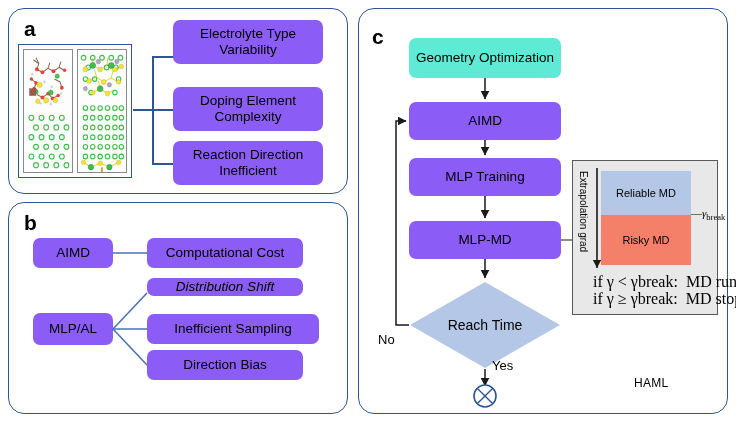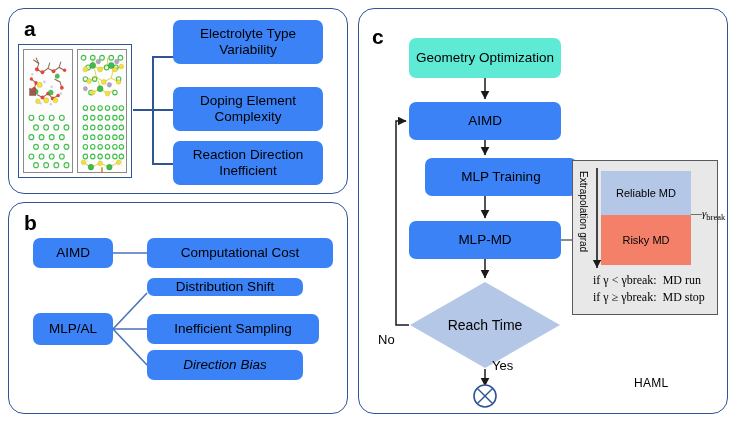--- a/index.html
+++ b/index.html
@@ -9,21 +9,21 @@
   .panel{position:absolute;border:1.6px solid #2f5597;border-radius:16px;background:#fff;box-sizing:border-box;}
   #panel-a{left:8px;top:8px;width:340px;height:186px;}
   #panel-b{left:8px;top:202px;width:340px;height:212px;}
   #panel-c{left:358px;top:8px;width:370px;height:406px;}
 
   .panel-label{position:absolute;font-weight:bold;font-size:21px;line-height:1;}
   #label-a{left:24px;top:18px;}
   #label-b{left:24px;top:212px;}
   #label-c{left:372px;top:26px;}
 
-  .nbox{position:absolute;background:#3b82f6;border-radius:7px;box-sizing:border-box;
+  .nbox{position:absolute;background:#8b5cf6;border-radius:7px;box-sizing:border-box;
         display:flex;align-items:center;justify-content:center;text-align:center;
         font-size:13.5px;line-height:1.18;color:#000;padding:2px 4px;}
   .gbox{background:#5eead4;}
 
   .mol-frame{position:absolute;border:1.6px solid #2f5597;background:#fff;box-sizing:border-box;
              display:flex;gap:4px;padding:4px;}
   .mol-cell{flex:1;border:1px solid #8a8a8a;background:#fdfdfd;position:relative;overflow:hidden;}
 
   .line{position:absolute;background:#2f5597;}
   .hline{height:1.8px;}
@@ -35,21 +35,21 @@
   #inset{position:absolute;background:#e8e8e8;border:1.4px solid #595959;box-sizing:border-box;}
   .inset-band{position:absolute;box-sizing:border-box;display:flex;align-items:center;
               justify-content:center;font-size:11px;}
   #band-reliable{background:#b4c7e7;}
   #band-risky{background:#f4806a;}
   #extrap-label{position:absolute;font-size:10px;white-space:nowrap;
                 transform-origin:left top;transform:rotate(90deg);}
   .gbreak{position:absolute;font-family:"Liberation Serif",serif;font-size:11px;white-space:nowrap;}
   .gbreak i{font-style:italic;}
   .gbreak sub{font-size:8.5px;}
-  .cond{position:absolute;font-family:"Liberation Serif",serif;font-size:12px;white-space:nowrap;}
+  .cond{position:absolute;font-family:"Liberation Serif",serif;font-size:16px;white-space:nowrap;}
 
   .flowlabel{position:absolute;font-size:13px;}
   #haml{position:absolute;font-weight:normal;font-size:12px;letter-spacing:.3px;}
 
   .diamond{position:absolute;}
 </style>
 </head>
 <body>
 
 <div class="panel" id="panel-a"></div>
@@ -239,33 +239,33 @@
 <div class="line hline" style="left:152px;top:163px;width:22px;"></div>
 
 <div class="nbox" style="left:173px;top:20px;width:150px;height:44px;">Electrolyte Type Variability</div>
 <div class="nbox" style="left:173px;top:87px;width:150px;height:44px;">Doping Element Complexity</div>
 <div class="nbox" style="left:173px;top:141px;width:150px;height:44px;">Reaction Direction Inefficient</div>
 
 <div class="panel" id="panel-b"></div>
 <div class="panel-label" id="label-b">b</div>
 
 <div class="nbox" style="left:33px;top:238px;width:80px;height:30px;">AIMD</div>
-<div class="nbox" style="left:147px;top:238px;width:186px;height:30px;">Computational Cost</div>
+<div class="nbox" style="left:147px;top:238px;width:156px;height:30px;">Computational Cost</div>
 
 <div class="nbox" style="left:33px;top:313px;width:80px;height:32px;">MLP/AL</div>
-<div class="nbox" style="left:147px;top:278px;width:156px;height:18px;">Distribution Shift</div>
+<div class="nbox" style="left:147px;top:278px;width:156px;height:18px;font-style:italic;">Distribution Shift</div>
 <div class="nbox" style="left:147px;top:314px;width:172px;height:30px;">Inefficient Sampling</div>
-<div class="nbox" style="left:147px;top:350px;width:156px;height:30px;font-style:italic;">Direction Bias</div>
+<div class="nbox" style="left:147px;top:350px;width:156px;height:30px;">Direction Bias</div>
 
 <div class="panel" id="panel-c"></div>
 <div class="panel-label" id="label-c">c</div>
 
 <div class="nbox gbox" style="left:409px;top:38px;width:152px;height:40px;">Geometry Optimization</div>
 <div class="nbox" style="left:409px;top:102px;width:152px;height:38px;">AIMD</div>
-<div class="nbox" style="left:409px;top:158px;width:152px;height:38px;margin-left:16px;">MLP Training</div>
+<div class="nbox" style="left:409px;top:158px;width:152px;height:38px;">MLP Training</div>
 <div class="nbox" style="left:409px;top:221px;width:152px;height:38px;">MLP-MD</div>
 
 <div class="diamond" style="left:409px;top:281px;width:152px;height:88px;">
   <svg width="152" height="88">
     <polygon points="76,1 151,44 76,87 1,44" fill="#b4c7e7"></polygon>
   </svg>
   <div style="position:absolute;left:0;top:0;width:152px;height:88px;display:flex;
               align-items:center;justify-content:center;text-align:center;font-size:14px;line-height:1.18;">Reach Time</div>
 </div>
 

